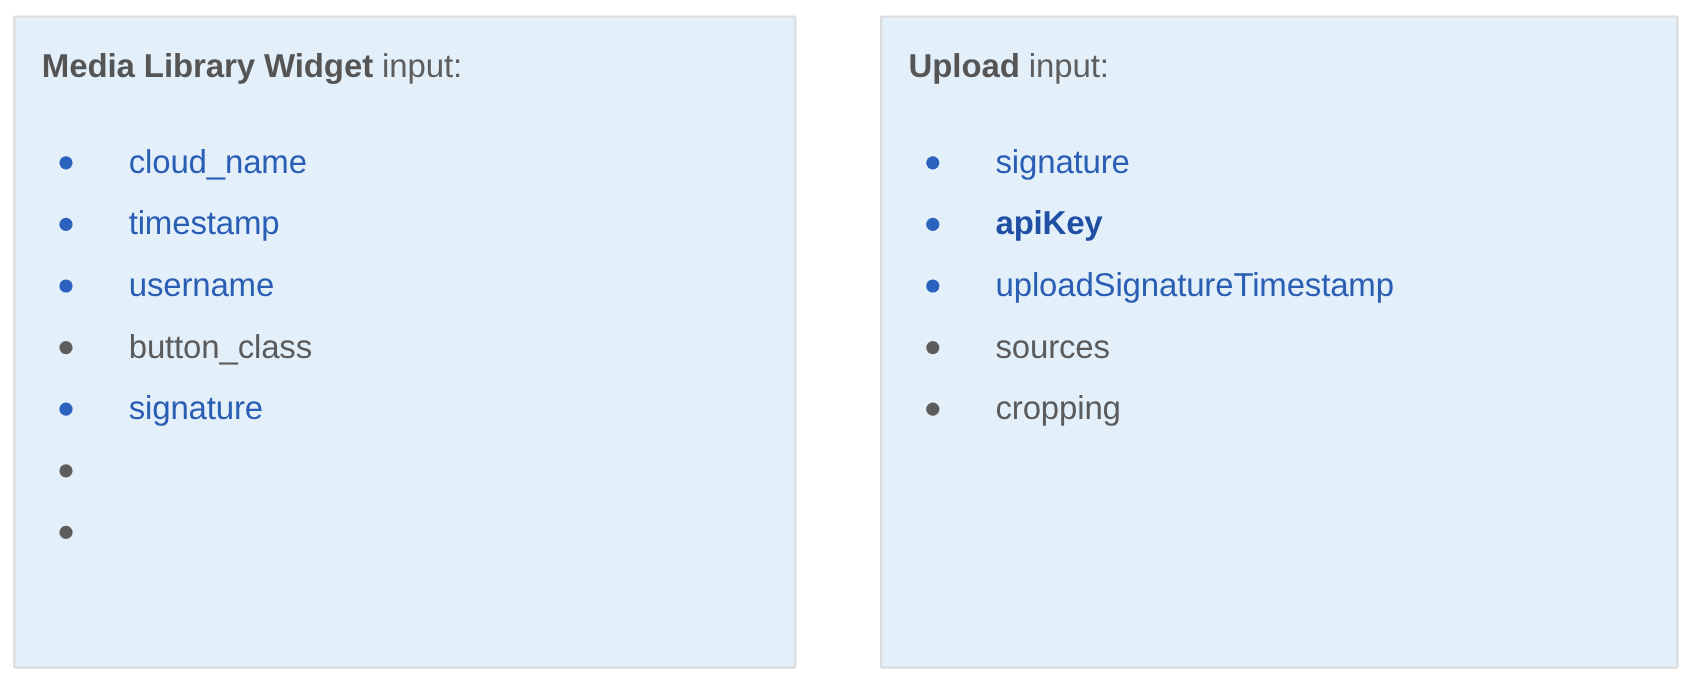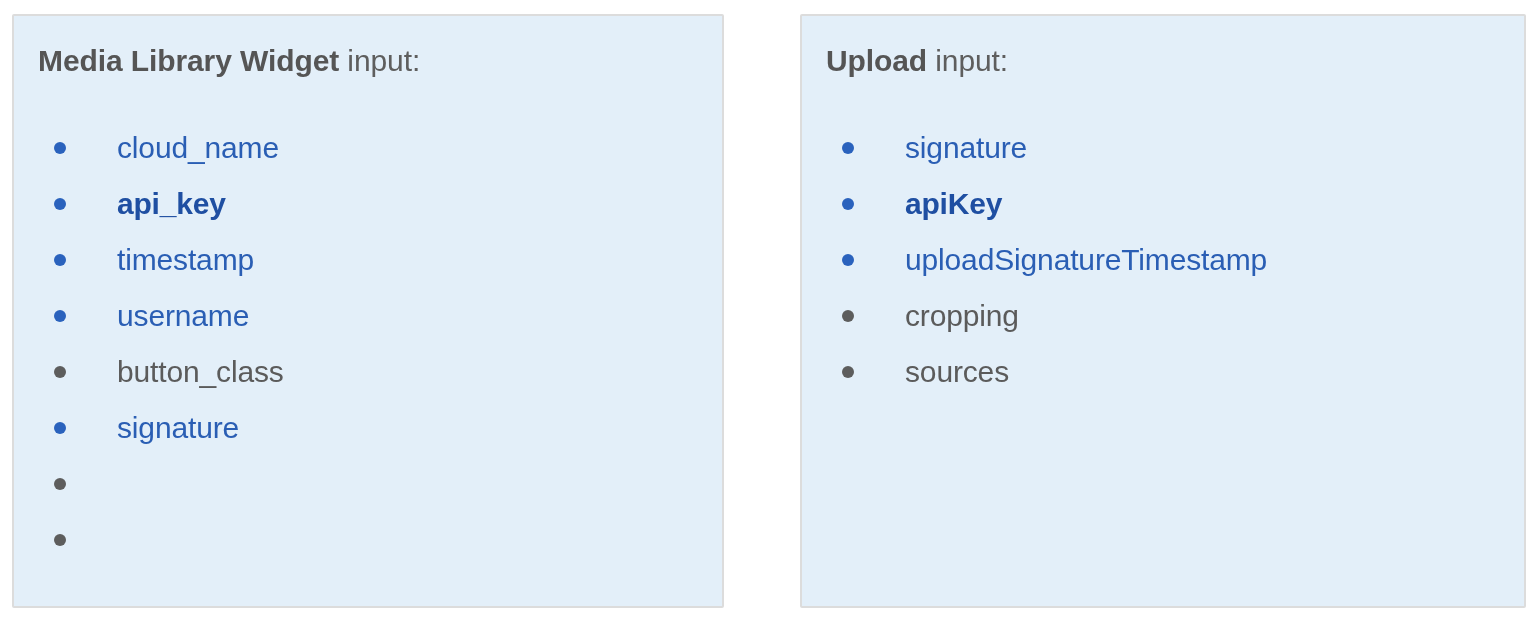--- a/index.html
+++ b/index.html
@@ -102,24 +102,20 @@
 
   <section class="panel panel--left">
     <div class="panel-title">
       <span class="strong">Media Library Widget</span><span class="plain"> input:</span>
     </div>
     <ul class="item-list">
       <li class="item blue">
         <span class="dot"></span>
         <span class="label">cloud_name</span>
       </li>
-      <li class="item blue bold">
-        <span class="dot"></span>
-        <span class="label">api_key</span>
-      </li>
       <li class="item blue">
         <span class="dot"></span>
         <span class="label">timestamp</span>
       </li>
       <li class="item blue">
         <span class="dot"></span>
         <span class="label">username</span>
       </li>
       <li class="item">
         <span class="dot"></span>
@@ -150,22 +146,22 @@
       <li class="item blue bold">
         <span class="dot"></span>
         <span class="label">apiKey</span>
       </li>
       <li class="item blue">
         <span class="dot"></span>
         <span class="label">uploadSignatureTimestamp</span>
       </li>
       <li class="item">
         <span class="dot"></span>
-        <span class="label">cropping</span>
+        <span class="label">sources</span>
       </li>
       <li class="item">
         <span class="dot"></span>
-        <span class="label">sources</span>
+        <span class="label">cropping</span>
       </li>
     </ul>
   </section>
 
 </div>
 
 </body></html>

